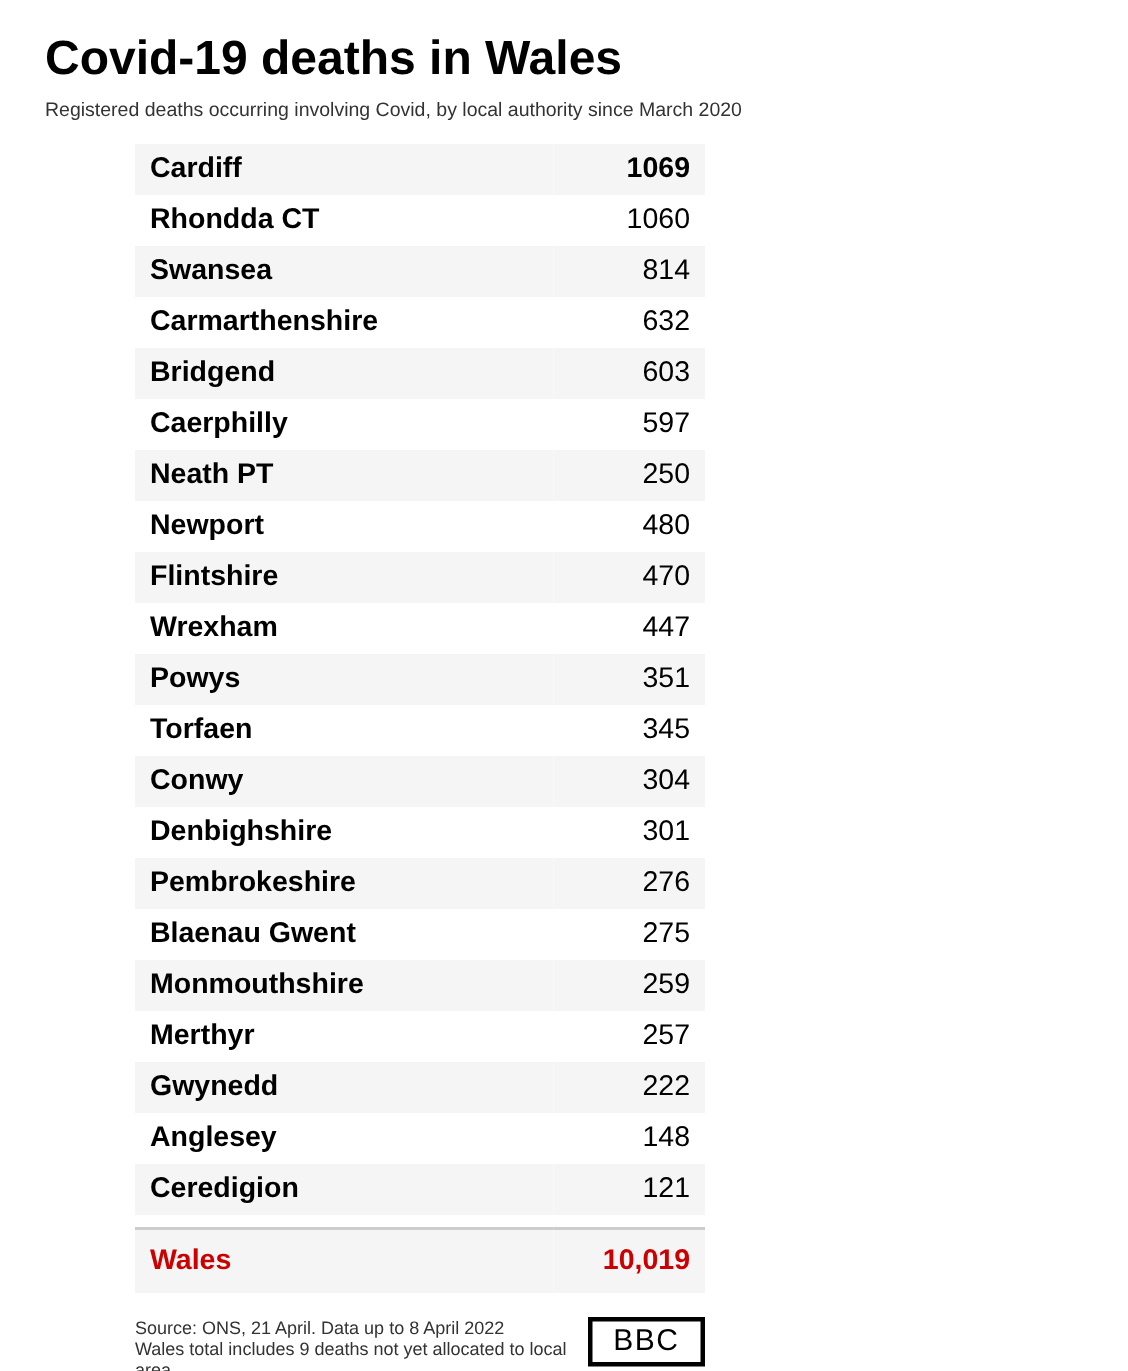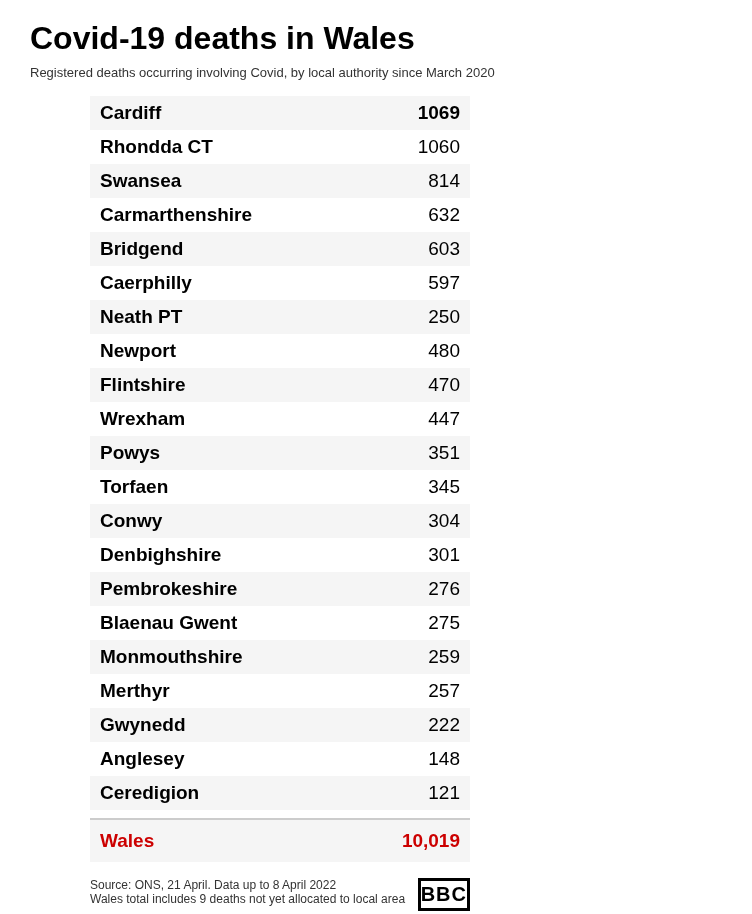--- a/index.html
+++ b/index.html
@@ -80,24 +80,24 @@
       justify-content: space-between;
       align-items: flex-start;
       width: 380px;
     }
     .footer-text {
       font-size: 12px;
       color: #333;
     }
     .bbc-logo {
       font-size: 20px;
-      font-weight: 700;
+      font-weight: 400;
       color: #000;
       border: 3px solid #000;
-      padding: 2px 0;
+      padding: 2px 14px;
       letter-spacing: 1px;
       white-space: nowrap;
     }
   </style>
 </head>
 <body>
 
 <h1 class="chart-title">Covid-19 deaths in Wales</h1>
 <p class="chart-subtitle">Registered deaths occurring involving Covid, by local authority since March 2020</p>
 

